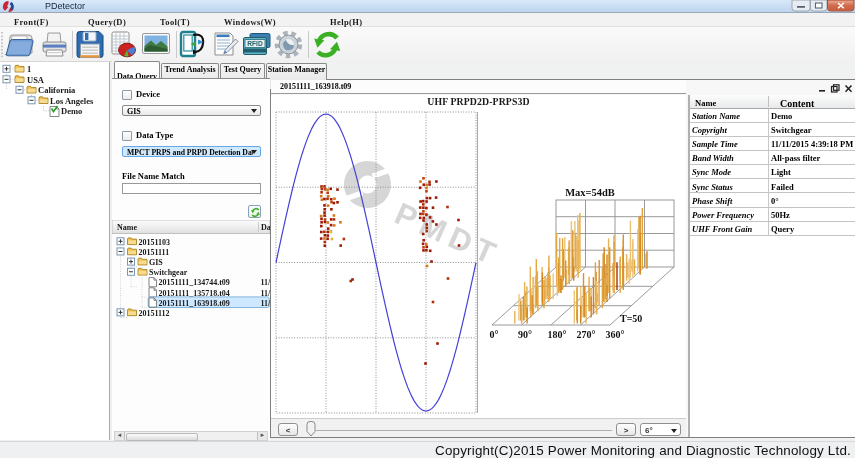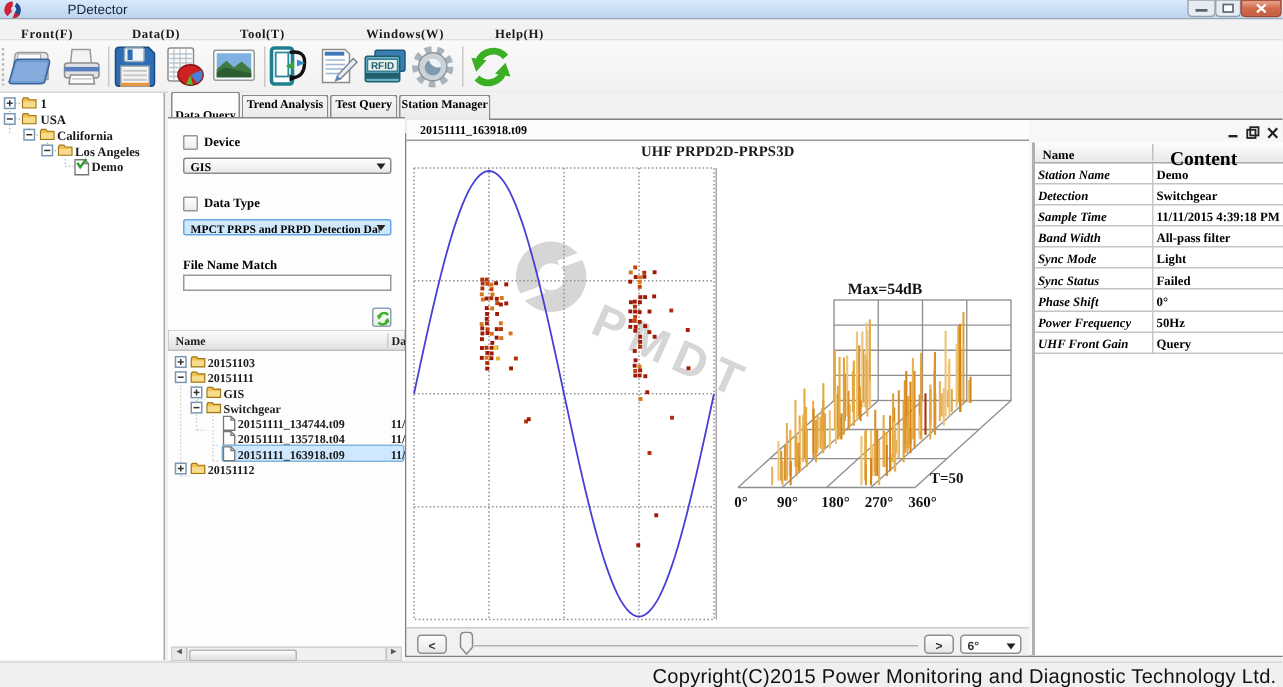--- a/index.html
+++ b/index.html
@@ -71,23 +71,23 @@
   </linearGradient>
   <path d="M828.3 0.8 L853.2 0.8 L853.2 8 Q853.2 10.2 851 10.2 L830.5 10.2 Q828.3 10.2 828.3 8 Z" fill="url(#clg)"></path>
   <rect x="797" y="6" width="8" height="1.8" fill="#5a6570"></rect>
   <rect x="815.5" y="3" width="6.5" height="5" fill="#fff" stroke="#5a6570" stroke-width="1.1"></rect>
   <path d="M838 3 L843.8 8.3 M843.8 3 L838 8.3" stroke="#fff" stroke-width="1.5"></path>
  </g>
 </svg>
 <div class="abs titletext">PDetector</div>
 <div class="abs menubar">
  <span class="menuitem serif" style="left:14px">Front(F)</span>
- <span class="menuitem serif" style="left:88px">Data(D)</span>
+ <span class="menuitem serif" style="left:88px">Query(D)</span>
  <span class="menuitem serif" style="left:160px">Tool(T)</span>
- <span class="menuitem serif" style="left:244px">Windows(W)</span>
+ <span class="menuitem serif" style="left:224px">Windows(W)</span>
  <span class="menuitem serif" style="left:330px">Help(H)</span>
 </div>
 <div class="abs toolbar">
 <svg width="855" height="35" viewBox="0 0 855 35" style="position:absolute;left:0;top:0">
  <line x1="2" y1="5" x2="2" y2="30" stroke="#b8b8b8" stroke-width="1.6" stroke-dasharray="1.6,1.8"></line>
 
  <g transform="translate(5,4)">
   <path d="M3 22 L5 6 Q5 4 8 4 L24 4 Q27 4 27 7 L27 22 Z" fill="#e8e8e8" stroke="#9a9a9a" stroke-width="1"></path>
   <path d="M5 20 L7 5 L22 5 L22 20 Z" fill="#fdfdfd" stroke="#aaa" stroke-width="0.8"></path>
   <path d="M1 24 L5 10 Q5.5 8.5 7.5 8.5 L26 8.5 Q28.5 8.5 28 11 L25 23 Q24.7 24.8 22.5 24.8 L3 24.8 Q1 24.8 1 23 Z" fill="#6f9bd3" stroke="#3c6499" stroke-width="1"></path>
@@ -632,30 +632,30 @@
  <div class="cbtn" style="left:345px; top:4px; width:20px; height:13px; padding-top:2px;">&gt;</div>
  <div class="cbtn" style="left:369px; top:4px; width:41px; height:13px; text-align:left; padding:2px 0 0 4px; background:#fff;">6°
    <span style="position:absolute; right:3px; top:4.5px; width:0; height:0; border-left:3.2px solid transparent; border-right:3.2px solid transparent; border-top:4.2px solid #222;"></span></div>
 </div>
 <svg width="10" height="16" viewBox="0 0 10 16" style="position:absolute;left:306px;top:421px">
  <path d="M1 3.5 Q1 0.5 4 0.5 L6 0.5 Q9 0.5 9 3.5 L9 10.5 L5 15 L1 10.5 Z" fill="#f2f2f2" stroke="#8a8a8a"></path>
 </svg>
 <div class="abs tablepanel">
  <div class="thead abs">
       <span style="position:absolute;left:5px;top:2.5px;font-size:8.5px;font-weight:bold;">Name</span>
-  <span style="position:absolute;left:90px;top:2.5px;font-size:13px;font-weight:bold;text-align:center;">Content</span>
+  <span style="position:absolute;left:90px;top:2.5px;font-size:10px;font-weight:bold;text-align:center;">Content</span>
   <span style="position:absolute;left:78px;top:1px;bottom:1px;width:1px;background:#c0c0c0;"></span>
     </div>
  <div class="vline" style="position:absolute;left:78px;top:13.5px;height:127.4px;width:1px;background:#c8c8c8;"></div>
  <div class="trow" style="top:13.50px;">
       <span class="tname">Station Name</span>
       <span class="tval">Demo</span>
     </div>
 <div class="trow" style="top:27.65px;">
-      <span class="tname">Detection</span>
+      <span class="tname">Copyright</span>
       <span class="tval">Switchgear</span>
     </div>
 <div class="trow" style="top:41.80px;">
       <span class="tname">Sample Time</span>
       <span class="tval">11/11/2015 4:39:18 PM</span>
     </div>
 <div class="trow" style="top:55.95px;">
       <span class="tname">Band Width</span>
       <span class="tval">All-pass filter</span>
     </div>

